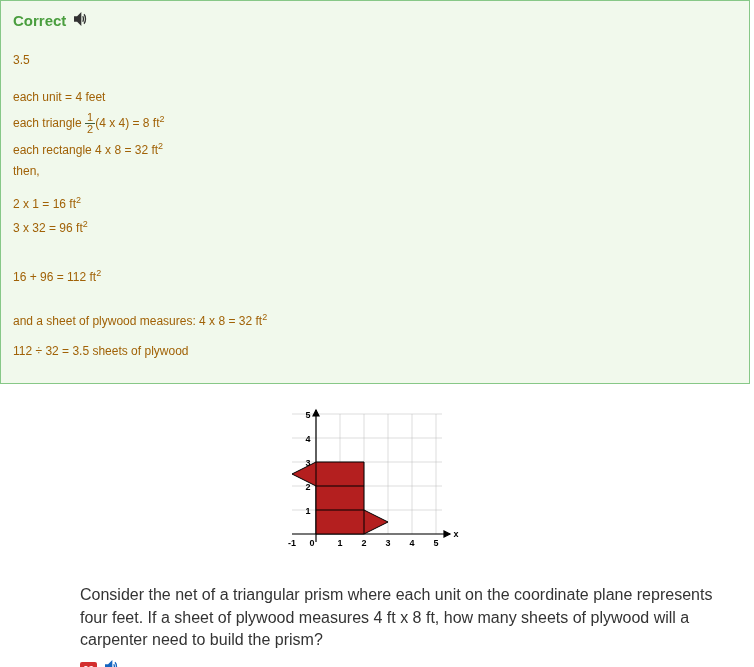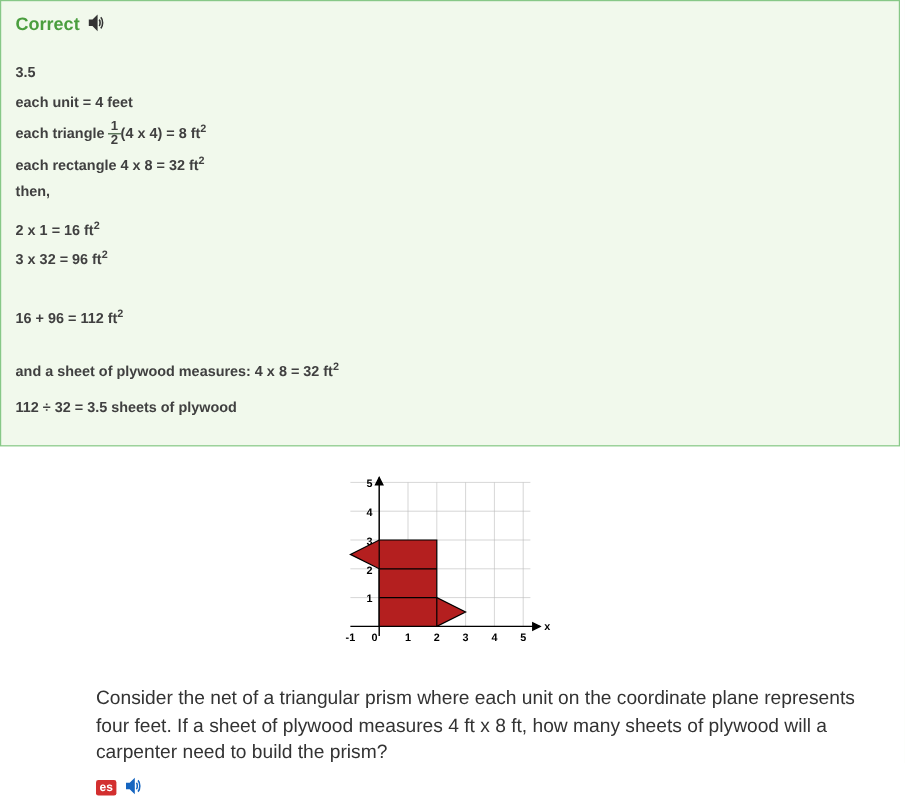--- a/index.html
+++ b/index.html
@@ -1,21 +1,21 @@
 <!DOCTYPE html>
 <html><head>
 <meta charset="utf-8">
 <style>
 * { box-sizing: border-box; margin: 0; padding: 0; }
 body { font-family: "Segoe UI", Arial, sans-serif; font-size: 13px; color: #333; background: #fff; width: 754px; }
 .correct-box { border: 1px solid #87c887; background: #f1f9ec; padding: 10px 12px 18px; margin: 0 4px 20px 0; }
 .correct-header { display: flex; align-items: center; gap: 6px; margin-bottom: 22px; }
 .correct-title { color: #4a9e3e; font-weight: bold; font-size: 15px; }
 .audio-icon svg { width: 16px; height: 16px; }
-.explain p { margin: 5px 0; color: #404040; font-size: 12px; line-height: 1.4; font-weight: bold; }
+.explain p { margin: 5px 0; color: #a16207; font-size: 12px; line-height: 1.4; }
 .frac { display: inline-block; vertical-align: middle; text-align: center; font-size: 11px; line-height: 1; }
 .frac .n { display: block; border-bottom: 1px solid #3a5a3a; padding: 0 2px; }
 .frac .d { display: block; padding: 0 2px; }
 sup { font-size: 9px; }
 .figure { display: flex; justify-content: center; margin: 10px 0 20px; }
 .question-area { padding: 0 30px 0 80px; }
 .qtext { font-size: 16px; color: #333; line-height: 1.4; margin-bottom: 8px; }
 .icons { display: flex; gap: 6px; align-items: center; margin-bottom: 24px; }
 .es-icon { background: #d32f2f; color: #fff; font-size: 10px; font-weight: bold; padding: 1px 3px; border-radius: 2px; }
 </style>
@@ -28,21 +28,21 @@
     <span class="audio-icon">
       <svg viewBox="0 0 24 24" fill="none" stroke="#333" stroke-width="2">
           <path d="M4 9v6h4l5 5V4L8 9H4z" fill="#333"></path>
           <path d="M16 8c1.5 1.5 1.5 6.5 0 8"></path>
           <path d="M18 5c3 3 3 11 0 14"></path>
         </svg>
     </span>
   </div>
   <div class="explain">
     <p>3.5</p>
-    <p style="margin-top:8px">each unit = 4 feet</p>
+    <p style="margin-top:20px">each unit = 4 feet</p>
     <p style="margin-top:6px">
       <span>each triangle </span><span class="frac"><span class="n">1</span><span class="d">2</span></span><span>(4 x 4) = 8 ft</span><sup>2</sup>
     </p>
     <p><span>each rectangle 4 x 8 = 32 ft</span><sup>2</sup></p>
     <p style="">then,</p>
     <p style="margin-top:14px"><span>2 x 1 = 16 ft</span><sup>2</sup></p>
     <p><span>3 x 32 = 96 ft</span><sup>2</sup></p>
     <p style="margin-top:30px"><span>16 + 96 = 112 ft</span><sup>2</sup></p>
     <p style="margin-top:25px"><span>and a sheet of plywood measures: 4 x 8 = 32 ft</span><sup>2</sup></p>
     <p style="margin-top:14px">112 ÷ 32 = 3.5 sheets of plywood</p>

